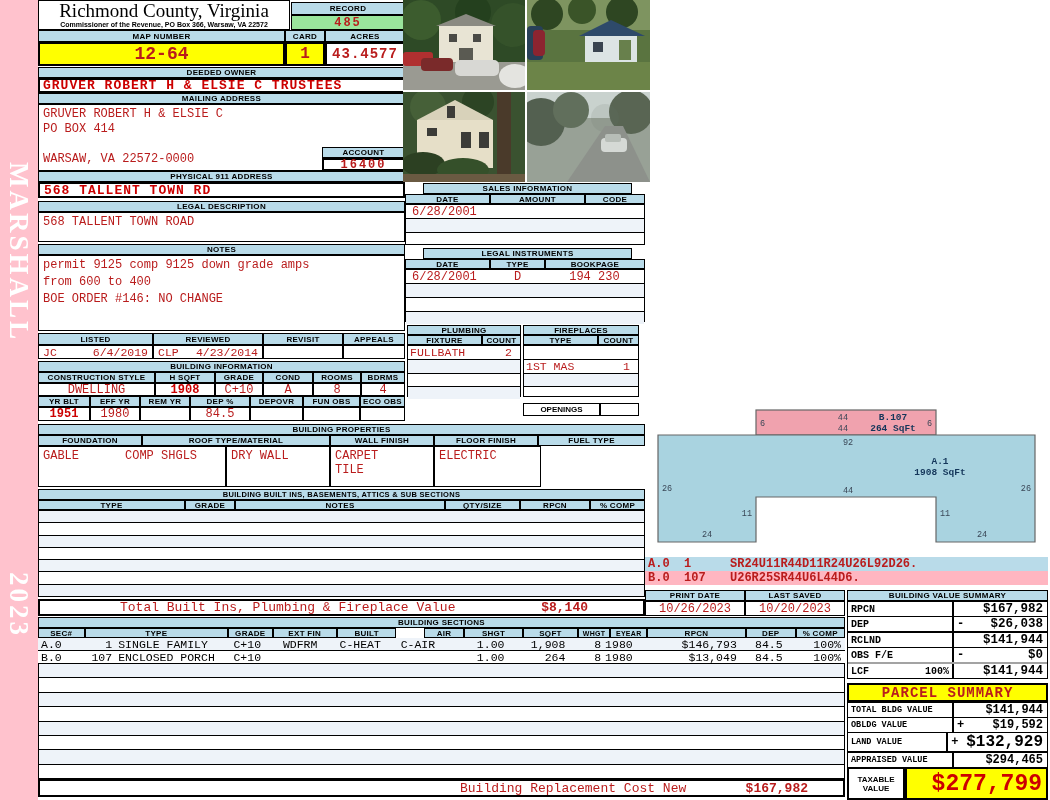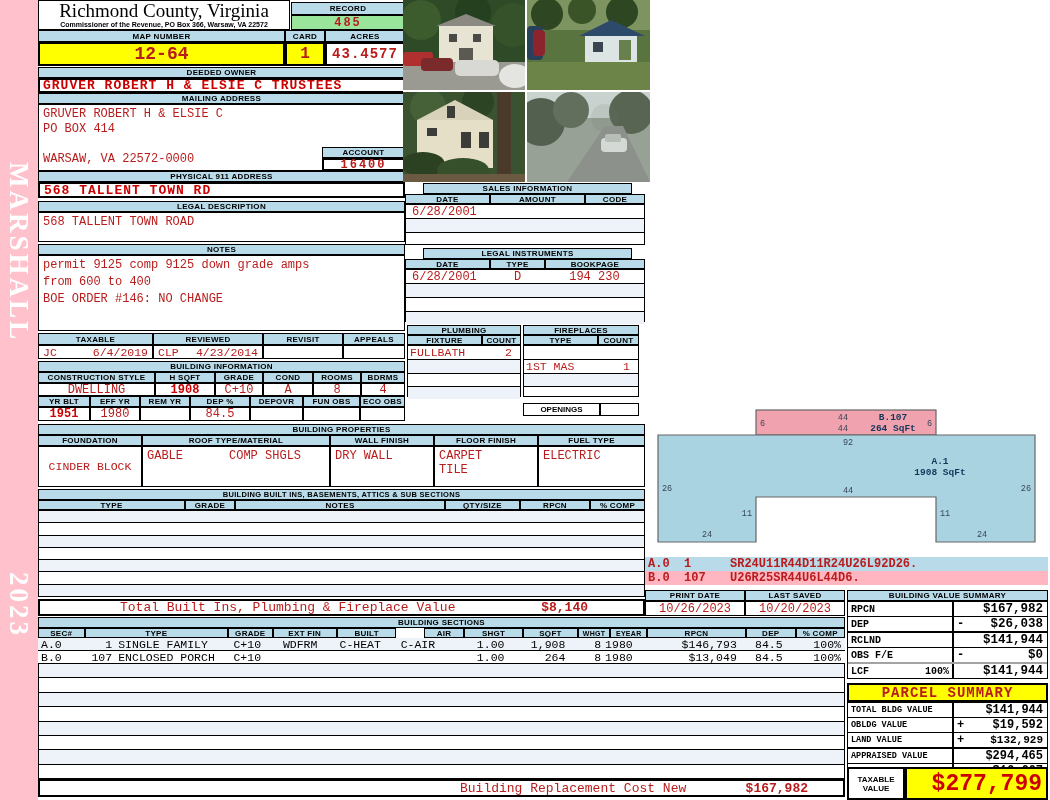--- a/index.html
+++ b/index.html
@@ -74,21 +74,21 @@
 </div>
 
 <div class="abs h" style="left:38px;top:244px;width:367px;height:11px;">NOTES</div>
 <div class="abs b" style="left:38px;top:255px;width:367px;height:76px;">
   <div class="m" style="position:absolute;left:4px;top:2px;">permit 9125 comp 9125 down grade amps</div>
   <div class="m" style="position:absolute;left:4px;top:19px;">from 600 to 400</div>
   <div class="m" style="position:absolute;left:4px;top:36px;">BOE ORDER #146: NO CHANGE</div>
 </div>
 
 <div class="abs flexrow" style="left:38px;top:333px;width:367px;height:12px;">
-  <div class="h" style="width:115px;">TAXABLE</div>
+  <div class="h" style="width:115px;">LISTED</div>
   <div class="h" style="width:110px;">REVIEWED</div>
   <div class="h" style="width:80px;">REVISIT</div>
   <div class="h" style="width:62px;">APPEALS</div>
 </div>
 <div class="abs flexrow" style="left:38px;top:345px;width:367px;height:14px;">
   <div class="m sp" style="width:115px;font-size:11.5px;">
     <span>JC</span>
     <span>6/4/2019</span>
   </div>
   <div class="m sp" style="width:110px;font-size:11.5px;">
@@ -137,21 +137,20 @@
 
 <div class="abs h" style="left:38px;top:424px;width:607px;height:11px;">BUILDING PROPERTIES</div>
 <div class="abs flexrow" style="left:38px;top:435px;width:607px;height:11px;">
   <div class="h" style="width:104px;">FOUNDATION</div>
   <div class="h" style="width:188px;">ROOF TYPE/MATERIAL</div>
   <div class="h" style="width:104px;">WALL FINISH</div>
   <div class="h" style="width:104px;">FLOOR FINISH</div>
   <div class="h" style="width:107px;">FUEL TYPE</div>
 </div>
 <div class="abs flexrow" style="left:38px;top:446px;width:607px;height:41px;">
-  <div class="m" style="width:104px;font-size:11.5px;">CINDER BLOCK</div>
   <div class="m" style="width:188px;justify-content:flex-start !important;align-items:flex-start !important;padding:2px 4px;">
     <span>GABLE</span>
     <span style="margin-left:46px;">COMP SHGLS</span>
   </div>
   <div class="m" style="width:104px;justify-content:flex-start !important;align-items:flex-start !important;padding:2px 4px;">DRY WALL</div>
   <div class="m" style="width:104px;flex-direction:column;justify-content:flex-start !important;align-items:flex-start !important;padding:2px 4px;">
     <span>CARPET</span>
     <span>TILE</span>
   </div>
   <div class="m" style="width:107px;justify-content:flex-start !important;align-items:flex-start !important;padding:2px 4px;">ELECTRIC</div>
@@ -468,21 +467,21 @@
         <span>OBLDG VALUE</span>
       </div>
     <div class="vs-op">+</div>
     <div class="vs-val" style="font-size:12px;">$19,592</div>
   </div>
   <div class="vs-row" style="flex:1;border-bottom:2px solid #000;">
     <div class="vs-lab" style="font-size:8.5px;">
         <span>LAND VALUE</span>
       </div>
     <div class="vs-op">+</div>
-    <div class="vs-val" style="font-size:11px;">$132,929</div>
+    <div class="vs-val" style="font-size:16px;">$132,929</div>
   </div>
   <div class="vs-row" style="flex:1;">
     <div class="vs-lab" style="font-size:8.5px;">
         <span>APPRAISED VALUE</span>
       </div>
     <div class="vs-op"></div>
     <div class="vs-val" style="font-size:12px;">$294,465</div>
   </div>
   <div class="vs-row" style="flex:1;border-bottom:none;">
     <div class="vs-lab" style="font-size:8.5px;">

